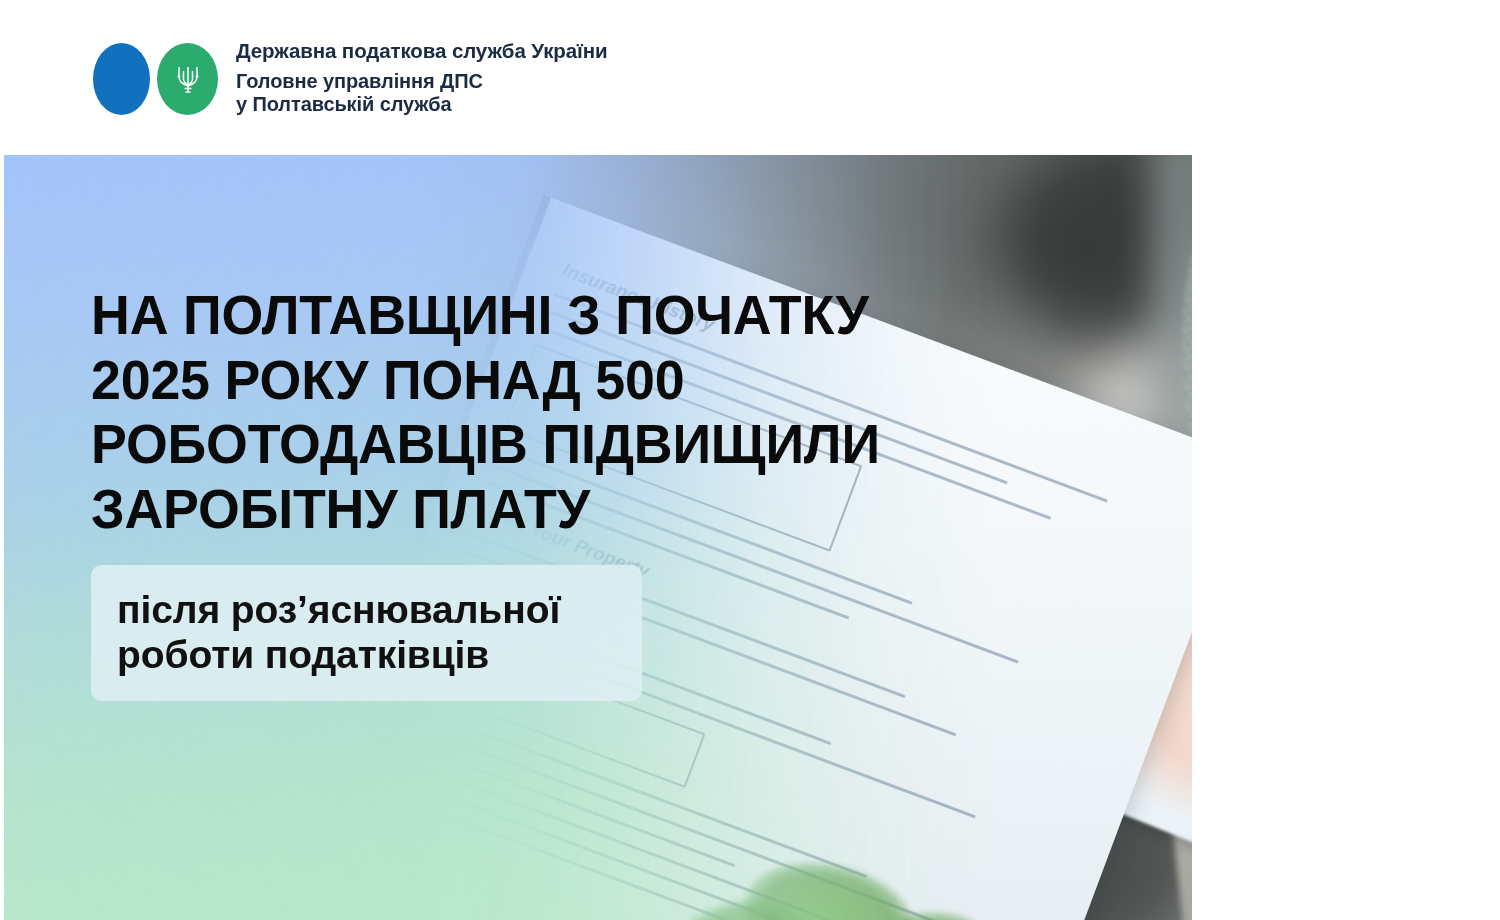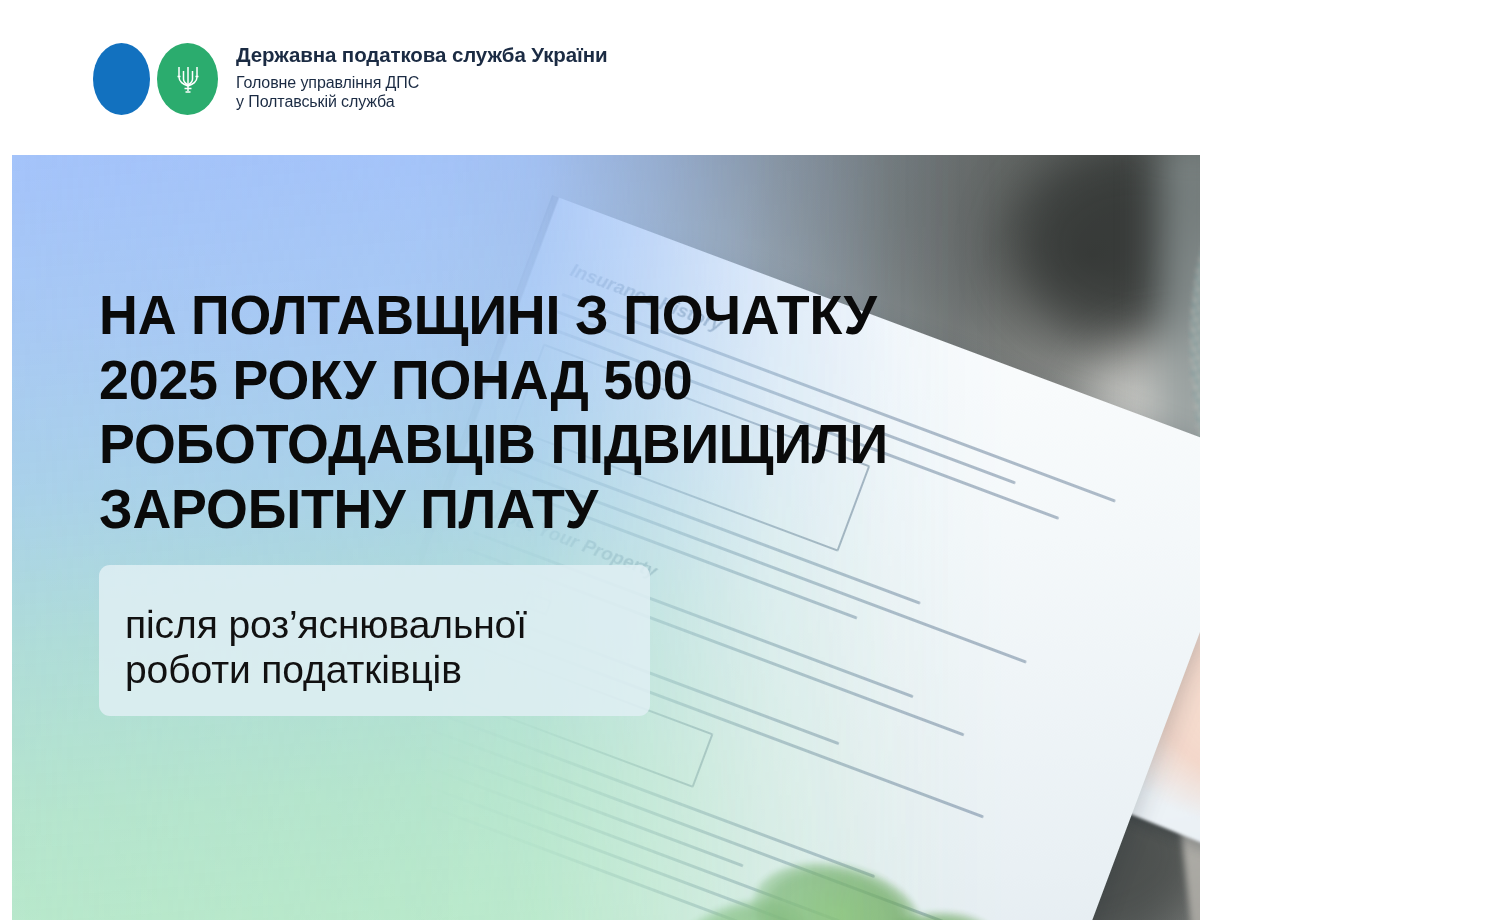--- a/index.html
+++ b/index.html
@@ -66,31 +66,31 @@
     line-height:1.0;
   }
   .logo-line1{
     font-size:20.5px;
     font-weight:bold;
     letter-spacing:-0.1px;
     margin-bottom:9px;
     white-space:nowrap;
   }
   .logo-line2, .logo-line3{
-    font-size:16px;
-    font-weight:normal;
+    font-size:20px;
+    font-weight:bold;
     letter-spacing:-0.1px;
     white-space:nowrap;
   }
   .logo-line2{ margin-bottom:3px; }
 
   
   .stage{
     position:absolute;
-    left:12px; top:155px;
+    left:4px; top:155px;
     width:1188px; height:765px;
     overflow:hidden;
     background:#fca5a5;
   }
 
   
   .photo{
     position:absolute;
     inset:0;
     background:
@@ -306,25 +306,24 @@
     position:absolute;
     left:87px; top:410px;
     width:551px;
     padding:22px 26px 24px 26px;
     background:rgba(224,239,243,.86);
     border-radius:11px;
   }
   .subtitle{
     color:#111111;
     font-size:39px;
-    font-weight:normal;
+    font-weight:bold;
     line-height:1.16;
     letter-spacing:-0.1px;
     white-space:pre-line;
-    margin-top:15px;
   }
 </style>
 </head>
 <body>
 
 <div class="banner">
 
   <div class="header">
     <div class="logo-block">
 

